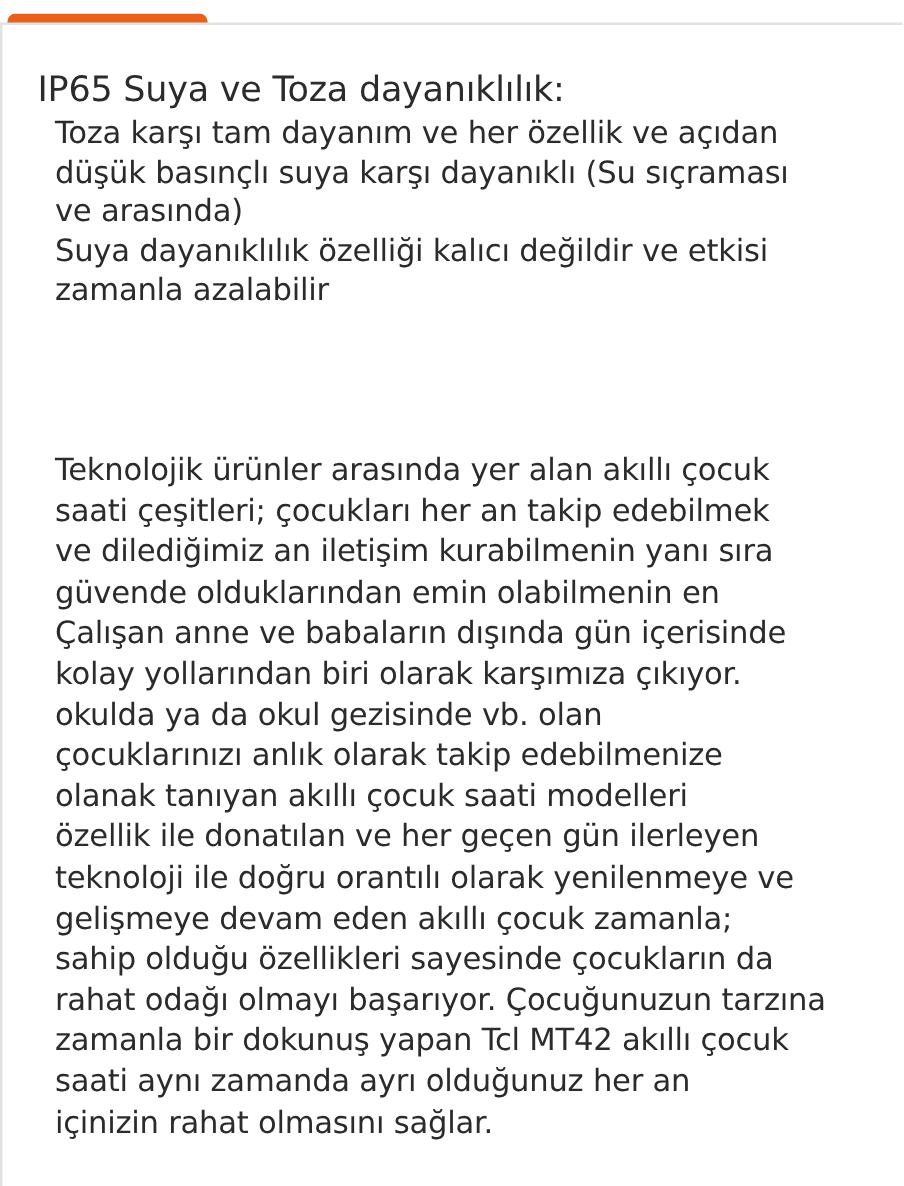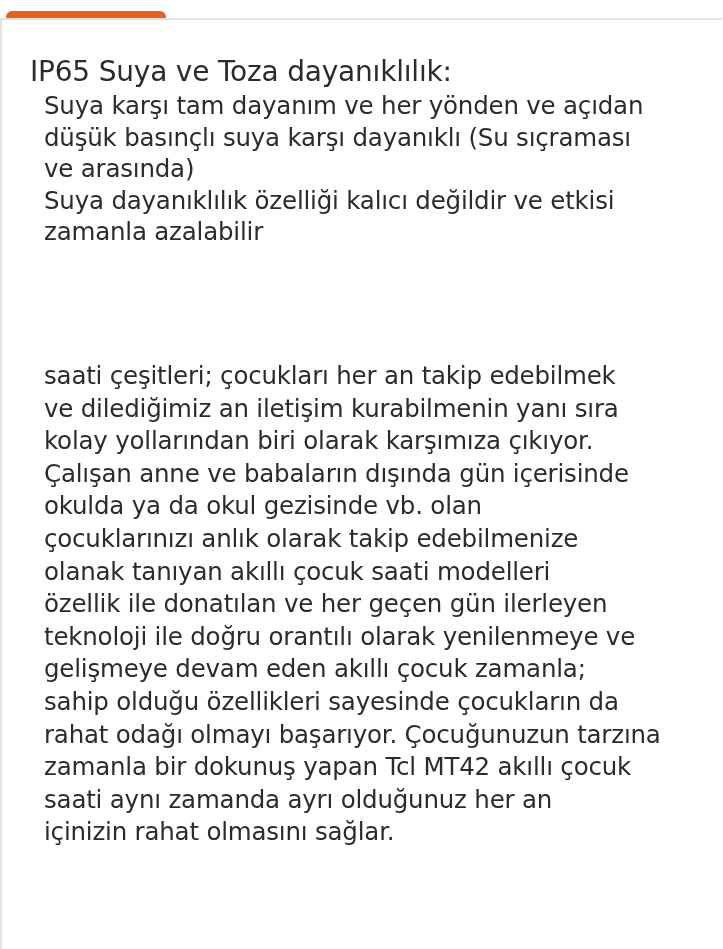--- a/index.html
+++ b/index.html
@@ -97,32 +97,34 @@
 <div class="tab-strip">
   <div class="tab-indicator"></div>
   <div class="tab-rule"></div>
 </div>
 <div class="left-border"></div>
 
 <div class="content">
   <h2 class="heading">IP65 Suya ve Toza dayanıklılık:</h2>
 
   <div class="spec-block">
-    <span class="spec-line">Suya karşı tam dayanım ve her yönden ve açıdan</span>
+    <span class="spec-line">Toza karşı tam dayanım ve her özellik ve açıdan</span>
     <span class="spec-line">düşük basınçlı suya karşı dayanıklı (Su sıçraması</span>
     <span class="spec-line">ve arasında)</span>
     <span class="spec-line">Suya dayanıklılık özelliği kalıcı değildir ve etkisi</span>
     <span class="spec-line">zamanla azalabilir</span>
   </div>
 
   <div class="desc-block">
+    <span class="desc-line">Teknolojik ürünler arasında yer alan akıllı çocuk</span>
     <span class="desc-line">saati çeşitleri; çocukları her an takip edebilmek</span>
     <span class="desc-line">ve dilediğimiz an iletişim kurabilmenin yanı sıra</span>
+    <span class="desc-line">güvende olduklarından emin olabilmenin en</span>
+    <span class="desc-line">Çalışan anne ve babaların dışında gün içerisinde</span>
     <span class="desc-line">kolay yollarından biri olarak karşımıza çıkıyor.</span>
-    <span class="desc-line">Çalışan anne ve babaların dışında gün içerisinde</span>
     <span class="desc-line">okulda ya da okul gezisinde vb. olan</span>
     <span class="desc-line">çocuklarınızı anlık olarak takip edebilmenize</span>
     <span class="desc-line">olanak tanıyan akıllı çocuk saati modelleri</span>
     <span class="desc-line">özellik ile donatılan ve her geçen gün ilerleyen</span>
     <span class="desc-line">teknoloji ile doğru orantılı olarak yenilenmeye ve</span>
     <span class="desc-line">gelişmeye devam eden akıllı çocuk zamanla;</span>
     <span class="desc-line">sahip olduğu özellikleri sayesinde çocukların da</span>
     <span class="desc-line">rahat odağı olmayı başarıyor. Çocuğunuzun tarzına</span>
     <span class="desc-line">zamanla bir dokunuş yapan Tcl MT42 akıllı çocuk</span>
     <span class="desc-line">saati aynı zamanda ayrı olduğunuz her an</span>

